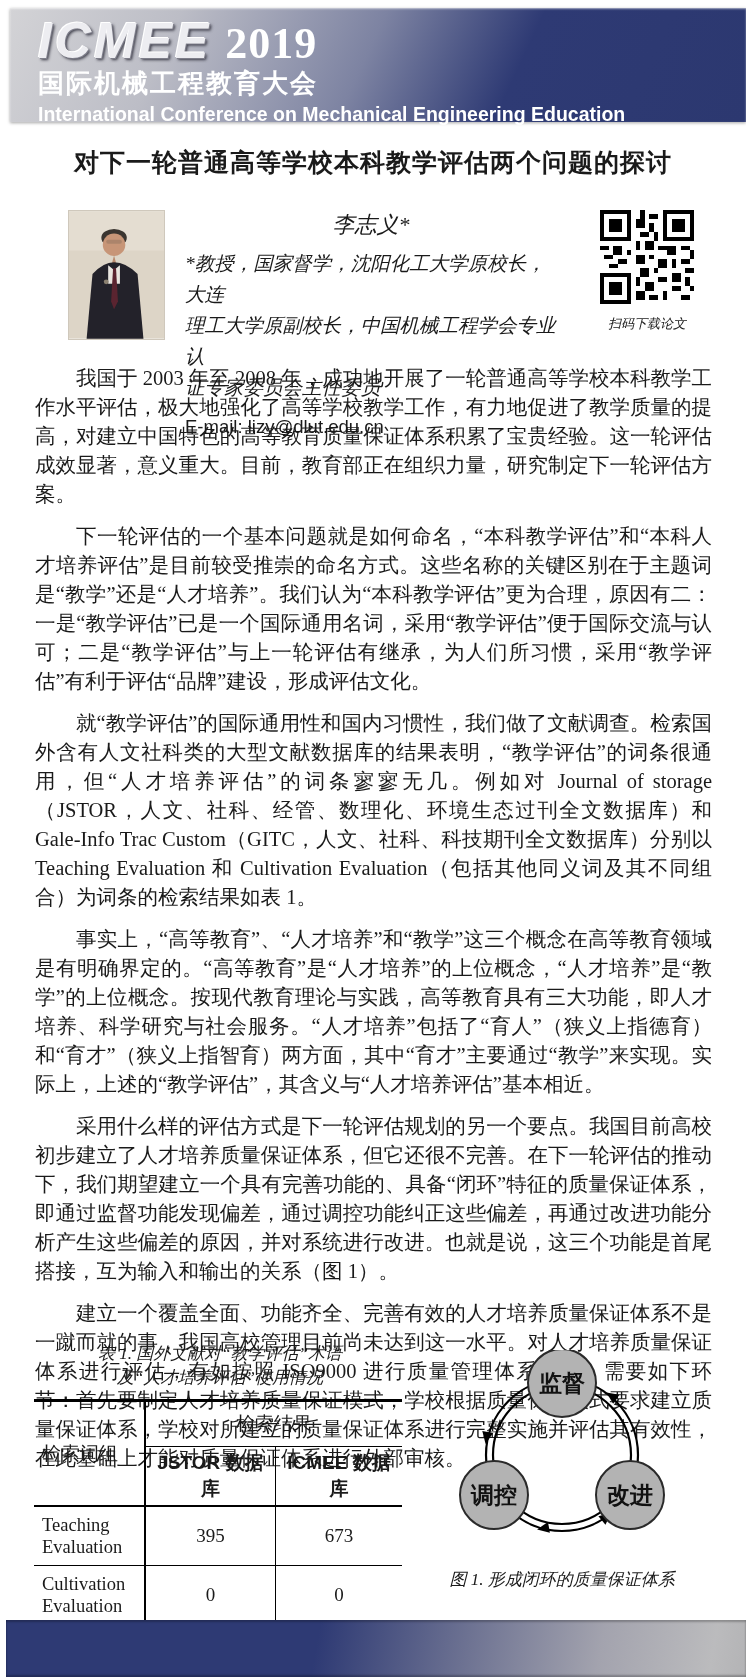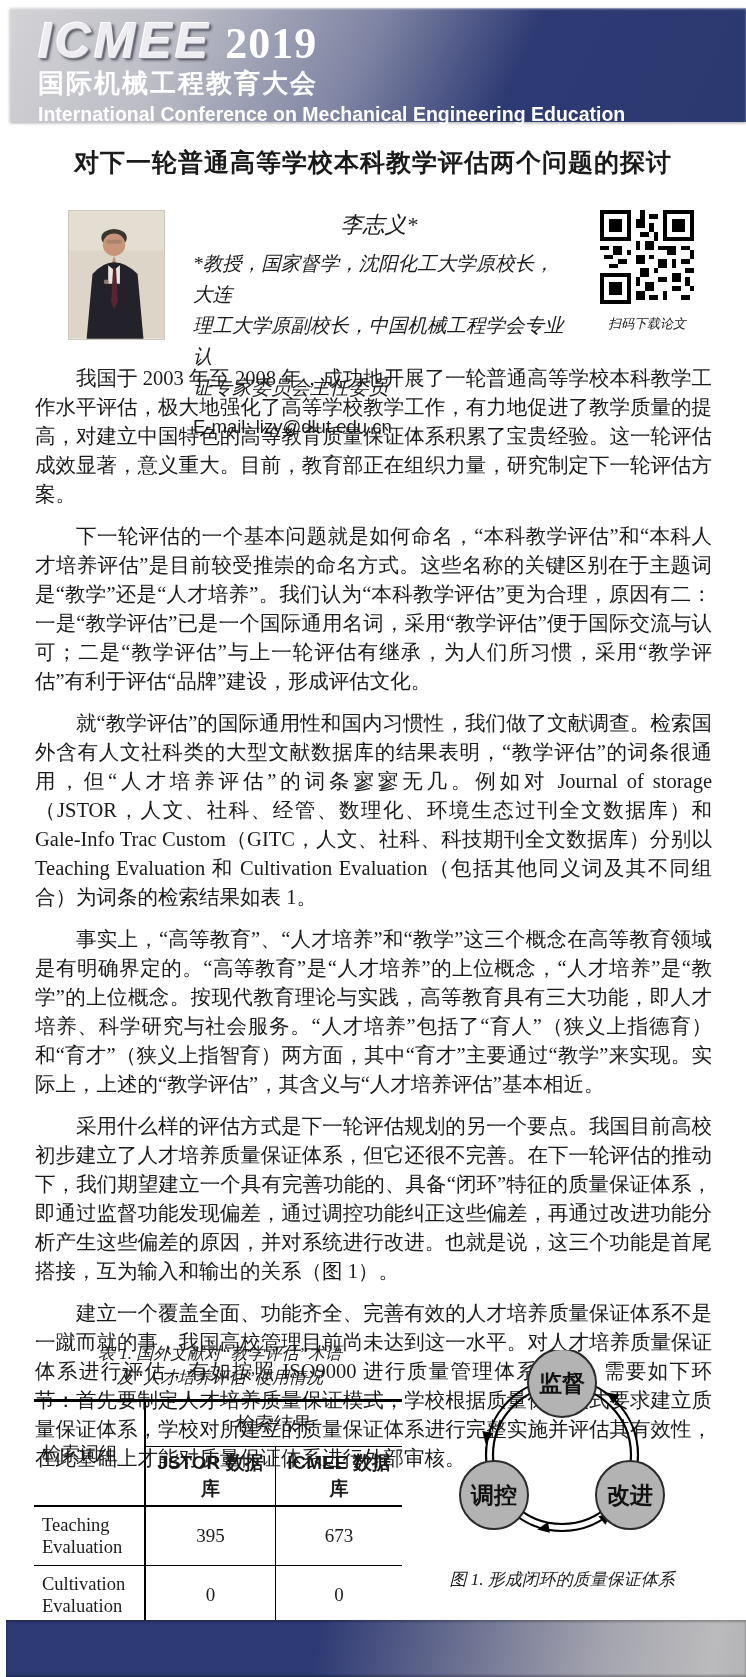--- a/index.html
+++ b/index.html
@@ -31,21 +31,21 @@
     font-size:19.5px;font-weight:bold;color:#ffffff;margin-top:2px;
   }
   
   .paper-title{
     position:absolute;top:146px;left:0;width:100%;text-align:center;
     font-size:25px;font-weight:bold;letter-spacing:1px;
   }
   
   .author-block{position:absolute;top:210px;left:68px;right:48px;display:flex;}
   .photo{width:97px;height:130px;flex:0 0 auto;border:1px solid #cfc8bc;box-sizing:border-box;}
-  .author-mid{margin-left:28px;width:372px;}
+  .author-mid{margin-left:20px;width:372px;}
   .author-name{text-align:center;font-size:22px;margin:0 0 8px 0;font-style:italic;}
   .aff-line{font-size:19.5px;line-height:31px;font-style:italic;}
   .email{
     font-family:"Liberation Sans","DejaVu Sans",sans-serif;
     font-size:18.5px;margin-top:13px;font-style:normal;
   }
   .qr-col{margin-left:auto;width:102px;text-align:center;}
   .qr-caption{font-size:13px;margin-top:7px;font-style:italic;}
   
   .body-text{position:absolute;top:352px;left:35px;right:34px;}

